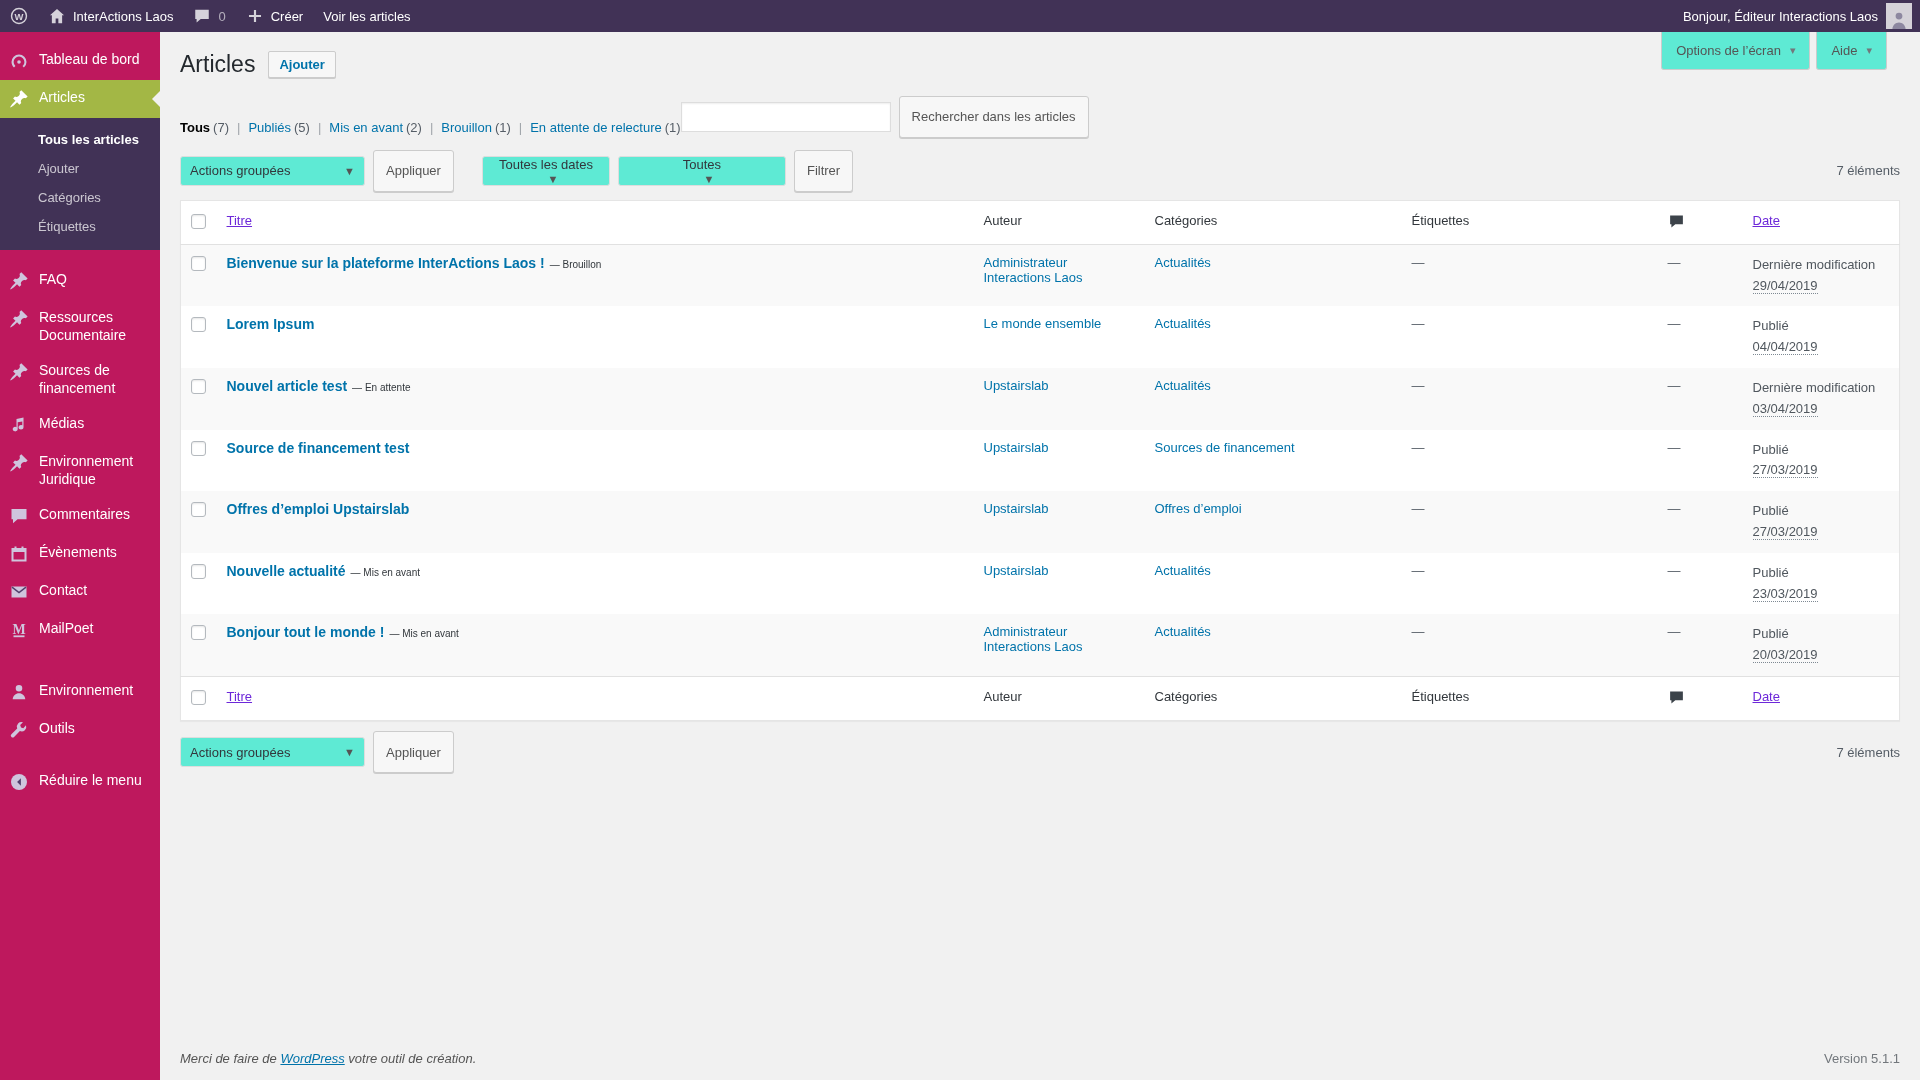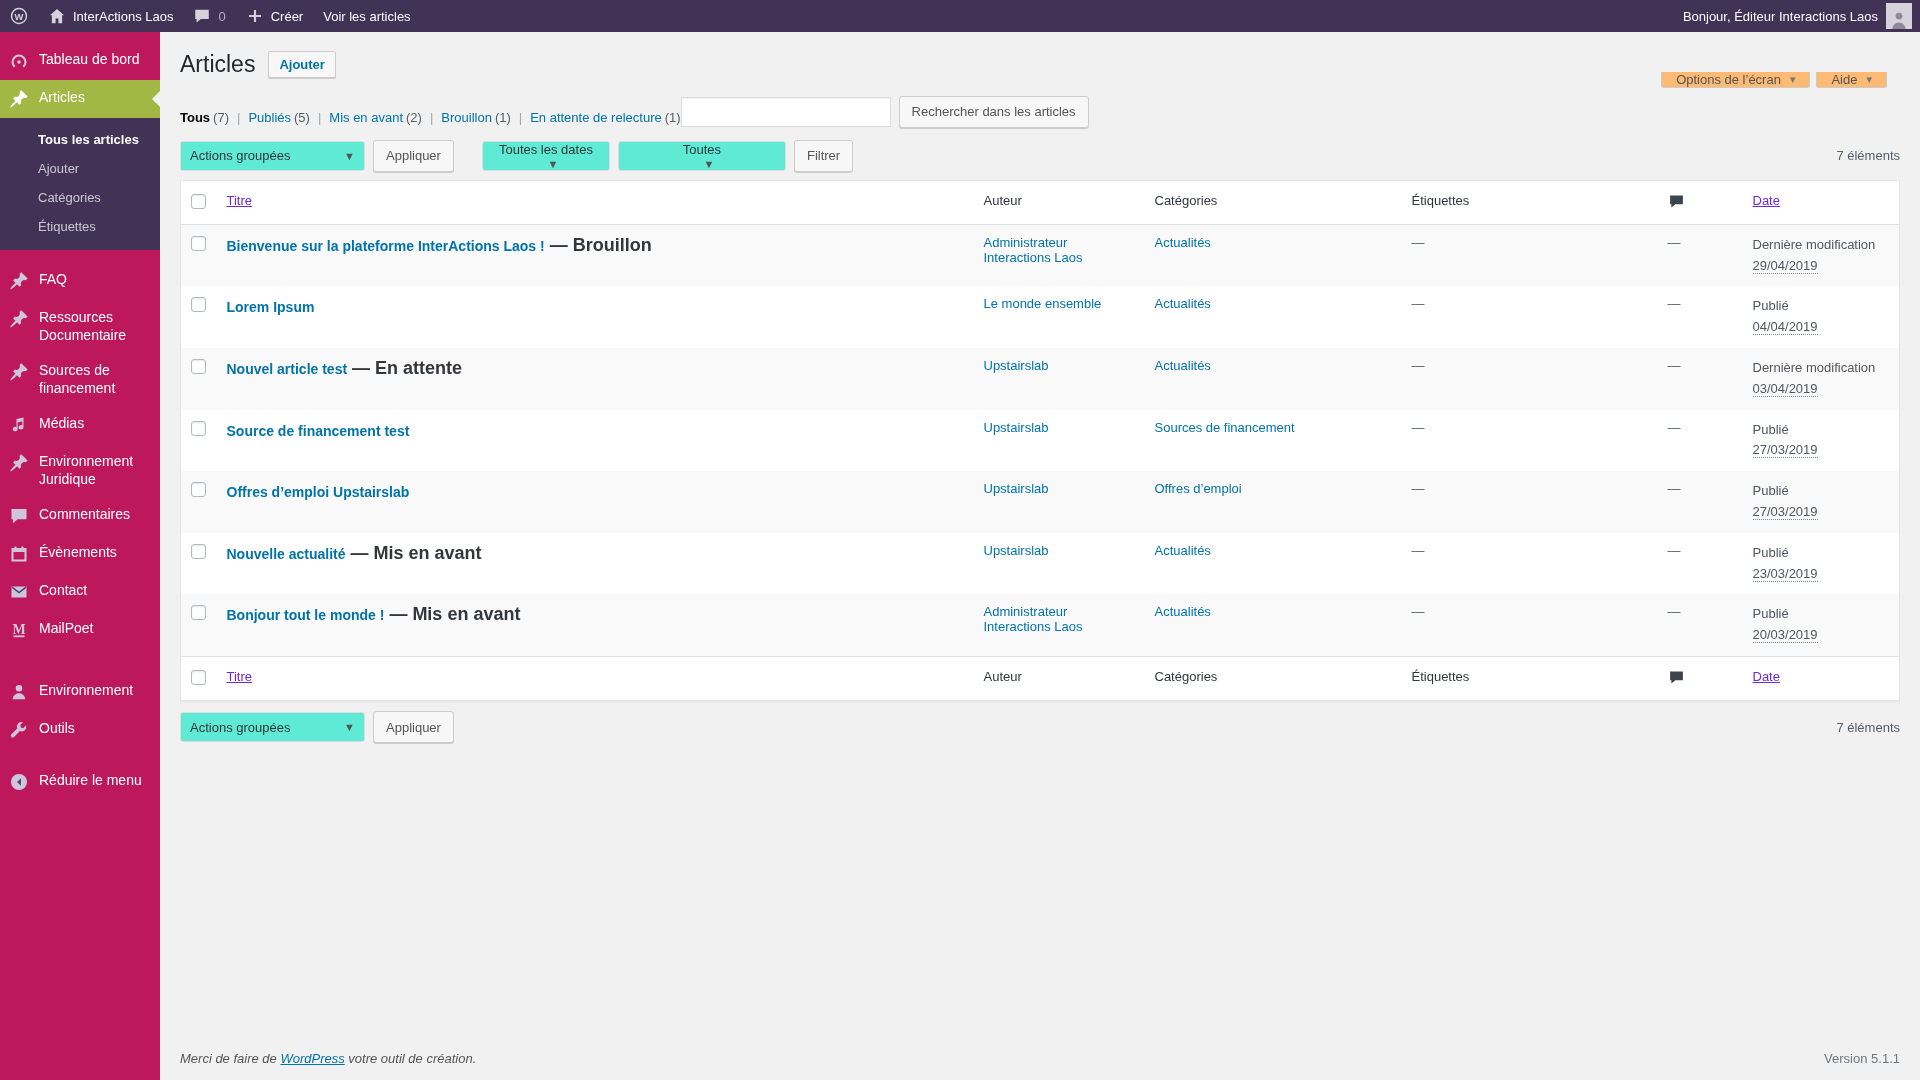--- a/index.html
+++ b/index.html
@@ -25,59 +25,59 @@
   .menu-item.active svg { fill:#fff; }
   .menu-item.active::after { content:""; position:absolute; right:0; top:50%; margin-top:-8px; border:8px solid transparent; border-right-color:#f1f1f1; }
   .submenu { background:#413256; padding:7px 0 9px; }
   .submenu-item { padding:7px 4px 7px 38px; font-size:13px; color:rgba(255,255,255,.72); cursor:pointer; }
   .submenu-item.current { color:#fff; font-weight:bold; }
   .sep-sm { height:12px; } .sep-lg { height:24px; } .sep-md { height:14px; }
 
   
   #main { margin-left:160px; height:1080px; padding-top:32px; display:flex; flex-direction:column; position:relative; }
   .screen-meta { position:absolute; top:32px; right:33px; display:flex; gap:6px; }
-  .meta-btn { background:#fdba74; border:1px solid #ccc; border-top:none; border-radius:0 0 3px 3px; padding:0 14px; color:#555; display:flex; align-items:center; gap:9px; cursor:pointer;margin-top:40px; }
+  .meta-btn { background:#5eead4; border:1px solid #ccc; border-top:none; border-radius:0 0 3px 3px; padding:11px 14px; color:#555; display:flex; align-items:center; gap:9px; cursor:pointer; }
   .meta-btn::after { content:"▾"; font-size:11px; color:#72777c; }
 
   .wrap { flex:1; padding:10px 20px 0; }
   .title-row { display:flex; align-items:center; gap:13px; margin:8px 0 0; }
   h1.page-title { font-size:23px; font-weight:400; color:#23282d; line-height:1.3; }
   .add-btn { background:#f7f7f7; border:1px solid #ccc; border-radius:2px; box-shadow:0 1px 0 #ccc; color:#0073aa; font-weight:600; font-size:13px; padding:5px 10px; cursor:pointer; font-family:inherit; }
 
   .views-search-row { display:flex; justify-content:flex-start; align-items:flex-end; margin-top:16px; }
   .views { display:flex; align-items:center; flex-wrap:wrap; padding-bottom:3px; }
   .view + .view::before { content:"|"; color:#a0a5aa; margin:0 8px; }
   .view .lbl { color:#0073aa; cursor:pointer; }
   .view.current .lbl { color:#000; font-weight:600; }
   .view .cnt { color:#555d66; margin-left:3px; }
 
   .search-box { display:flex; align-items:center; gap:8px; }
   .search-input { width:210px; height:30px; border:1px solid #ddd; background:#fff; padding:0 8px; box-shadow:inset 0 1px 2px rgba(0,0,0,.07); font-family:inherit; font-size:13px; }
-  .btn { background:#f7f7f7; border:1px solid #ccc; border-radius:3px; box-shadow:0 1px 0 #ccc; height:32px; padding:0 12px; color:#555; font-size:13px; cursor:pointer; font-family:inherit; }
+  .btn { background:#f7f7f7; border:1px solid #ccc; border-radius:3px; box-shadow:0 1px 0 #ccc; height:42px; padding:0 12px; color:#555; font-size:13px; cursor:pointer; font-family:inherit; }
 
   .tablenav { display:flex; align-items:center; margin:12px 0 8px; }
   .tablenav.bottom { margin:10px 0 0; }
   .count { margin-left:auto; color:#555d66; }
   .select { display:inline-flex; align-items:center; justify-content:space-between; background:#5eead4; border:1px solid #ddd; border-radius:3px; height:30px; padding:0 9px; color:#32373c; cursor:pointer; }
   .select .arr { color:#555; font-size:11px; margin-left:14px; }
   .sel-bulk { width:185px; } .sel-dates { width:128px; margin-left:28px;flex-direction:column; } .sel-cats { width:168px; margin-left:8px;flex-direction:column; }
   .gap-l { margin-left:8px; }
 
   
   table.wp-list { width:100%; border-collapse:collapse; background:#fff; border:1px solid #e5e5e5; box-shadow:0 1px 1px rgba(0,0,0,.04); table-layout:fixed; }
   .wp-list th, .wp-list td { text-align:left; vertical-align:top; padding:10px; font-weight:400; font-size:13px; color:#32373c; }
   .wp-list thead th, .wp-list thead td { border-bottom:1px solid #e1e1e1; padding:12px 10px 11px; }
   .wp-list tfoot th, .wp-list tfoot td { border-top:1px solid #e1e1e1; padding:12px 10px 11px; }
   .wp-list tbody td, .wp-list tbody th { height:58px; }
   .wp-list tbody tr:nth-child(odd) { background:#f9f9f9; }
   .col-cb { width:36px; } .col-author { width:171px; } .col-cats { width:257px; } .col-tags { width:256px; } .col-comments { width:85px; } .col-date { width:157px; }
   .checkbox { display:inline-block; width:15px; height:15px; background:#fff; border:1px solid #b4b9be; border-radius:3px; box-shadow:inset 0 1px 2px rgba(0,0,0,.1); cursor:pointer; margin-top:1px; }
   .sort-link { color:#6d28d9; cursor:pointer;text-decoration:underline; }
   .row-title { color:#0073aa; font-weight:600; font-size:14px; cursor:pointer; }
-  .post-state { color:#32373c; font-weight:700; font-size:18px; margin-left:5px; }
+  .post-state { color:#32373c; font-weight:400; font-size:10px; margin-left:5px; }
   .cell-link { color:#0073aa; cursor:pointer; }
   .dash { color:#555d66; }
   .date-status { color:#50575e; line-height:1.6; }
   .date-val { color:#50575e; border-bottom:1px dotted #7e8993; line-height:1.6; }
   .th-bubble { width:17px; height:17px; fill:#3c434a; }
 
   
   .footer-row { display:flex; justify-content:space-between; align-items:center; padding:16px 20px 14px; }
   .thanks { font-style:italic; color:#555; }
   .thanks a { color:#0073aa; text-decoration:underline; cursor:pointer; font-style:italic; }

